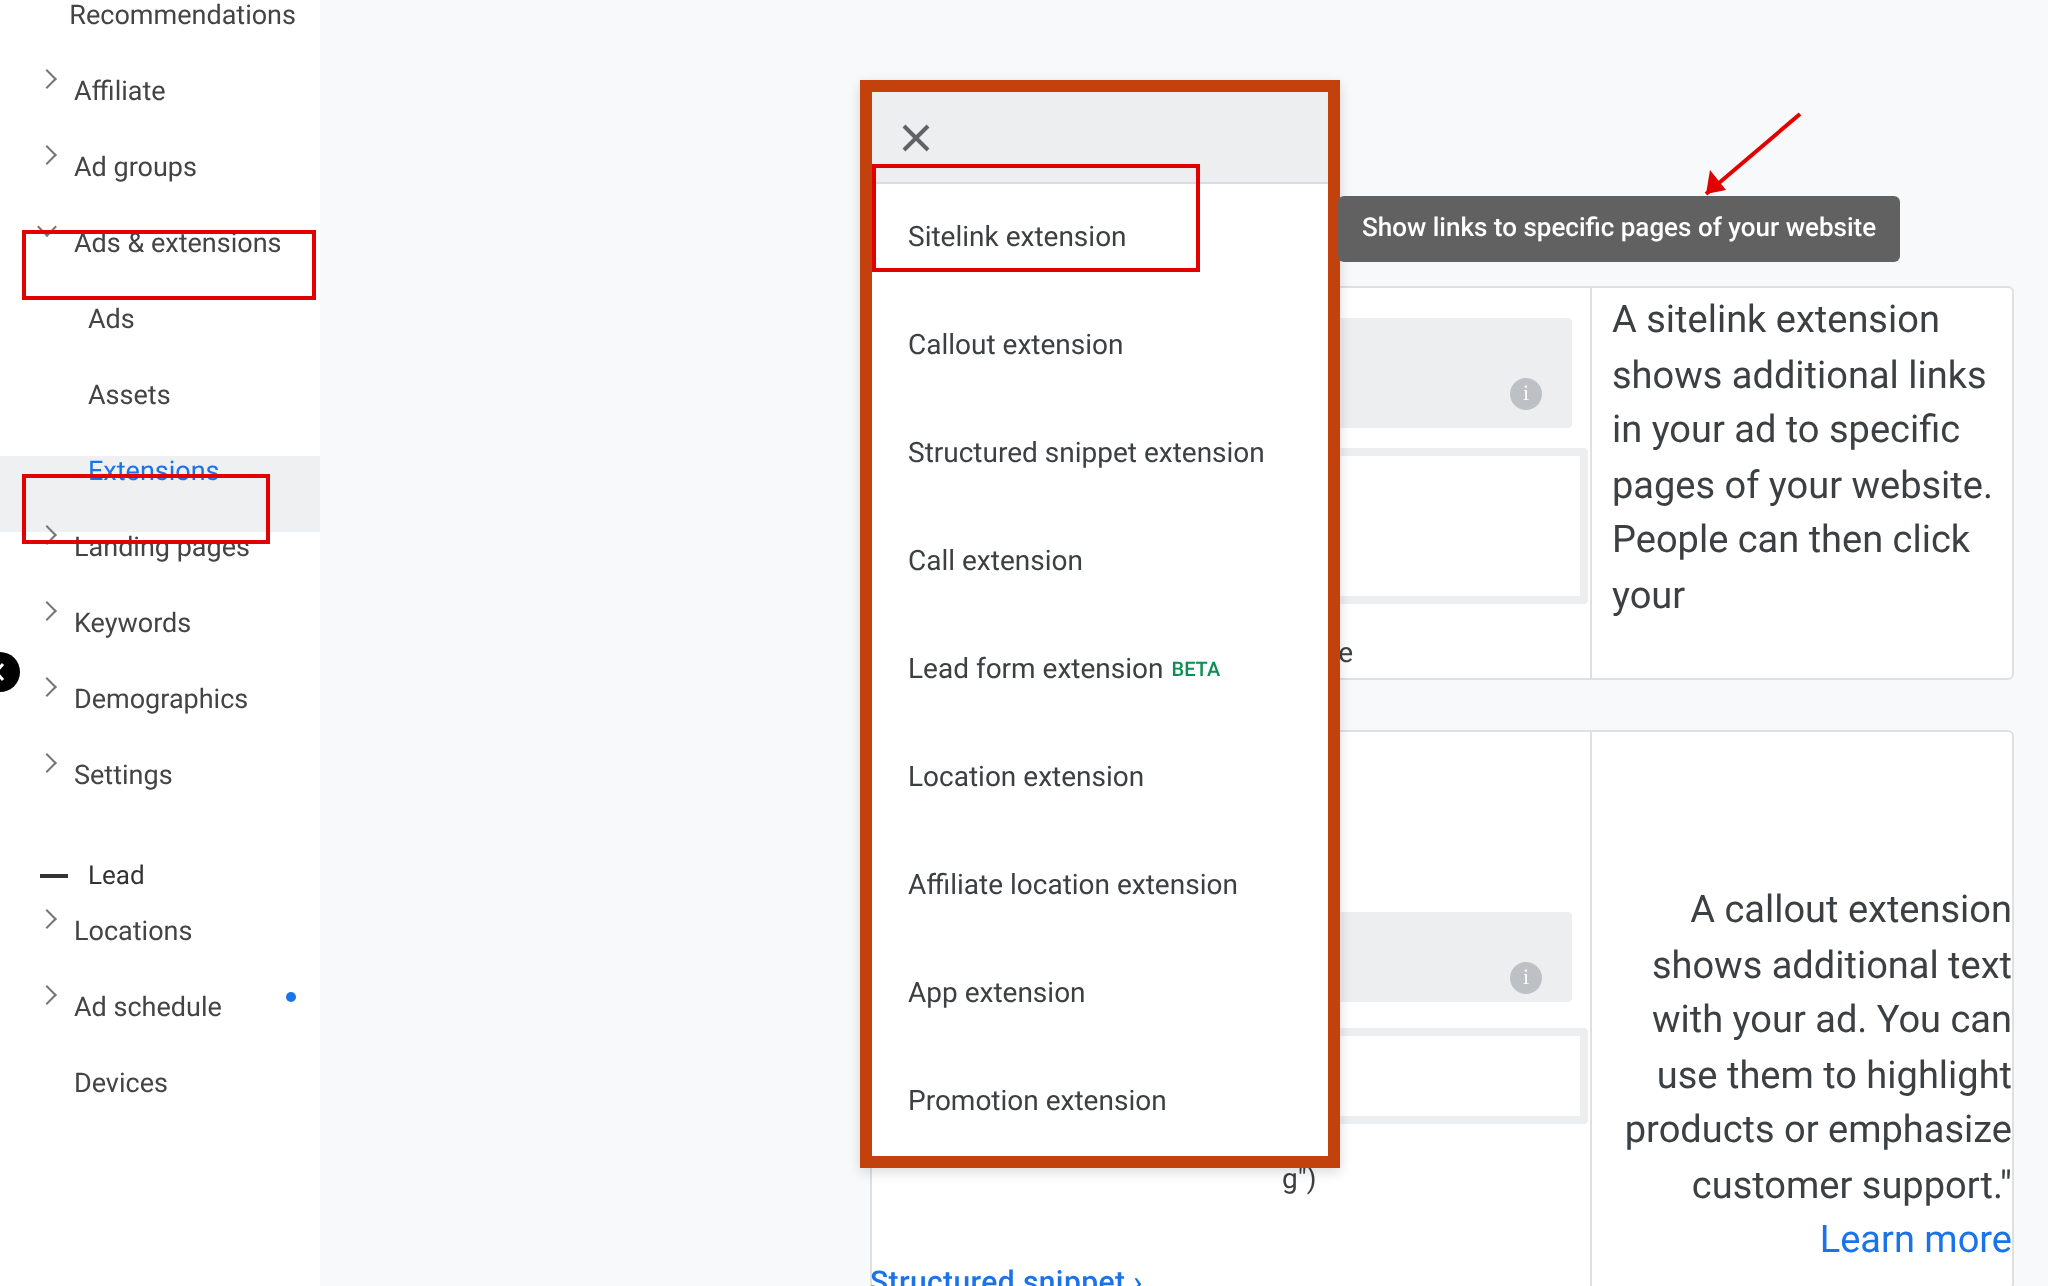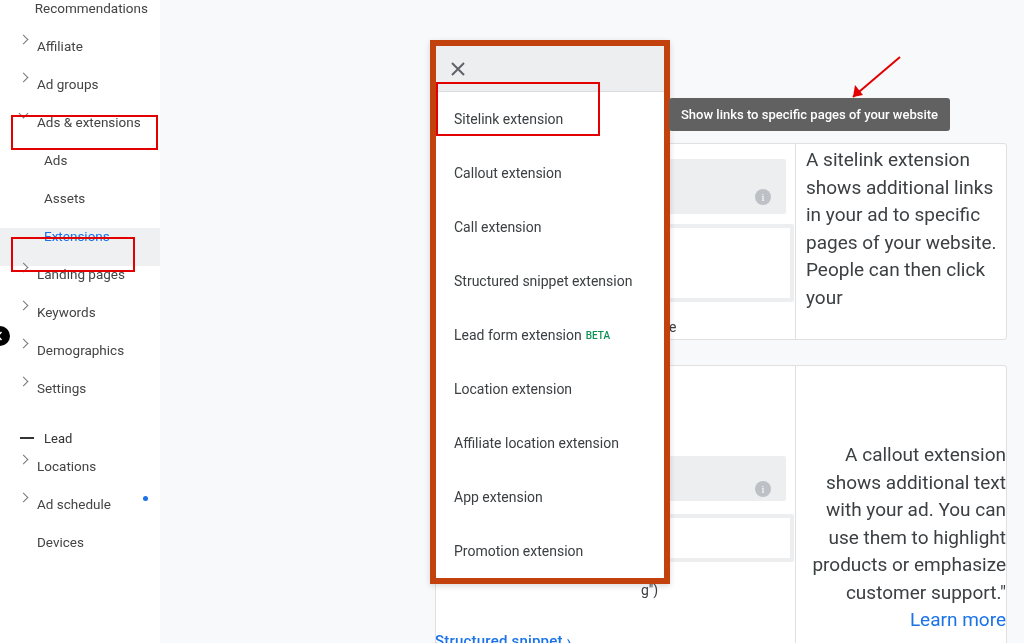--- a/index.html
+++ b/index.html
@@ -167,24 +167,24 @@
         </svg>
     </span>
   </div>
   <div class="menu-item">
       <span>Sitelink extension</span>
     </div>
   <div class="menu-item">
       <span>Callout extension</span>
     </div>
   <div class="menu-item">
+      <span>Structured snippet extension</span>
+    </div>
+  <div class="menu-item">
       <span>Call extension</span>
-    </div>
-  <div class="menu-item">
-      <span>Structured snippet extension</span>
     </div>
   <div class="menu-item">
       <span>Lead form extension</span>
       <span class="beta">BETA</span>
     </div>
   <div class="menu-item">
       <span>Location extension</span>
     </div>
   <div class="menu-item">
       <span>Affiliate location extension</span>

